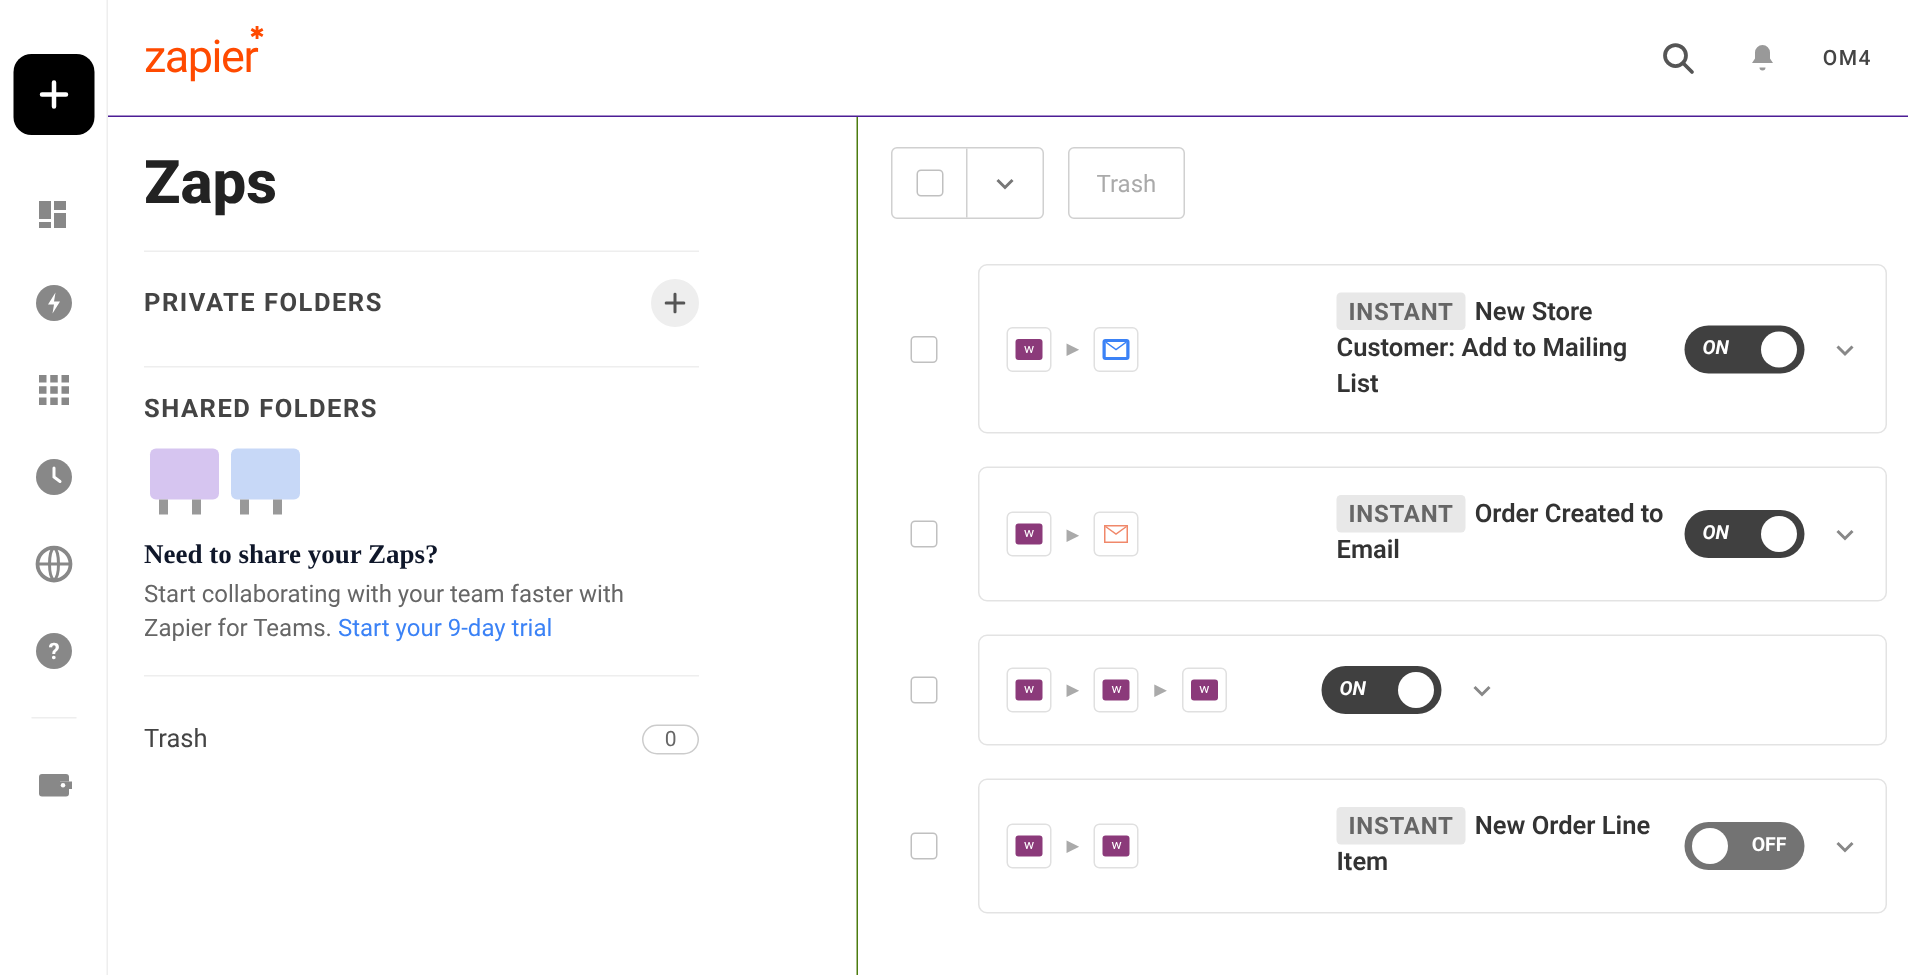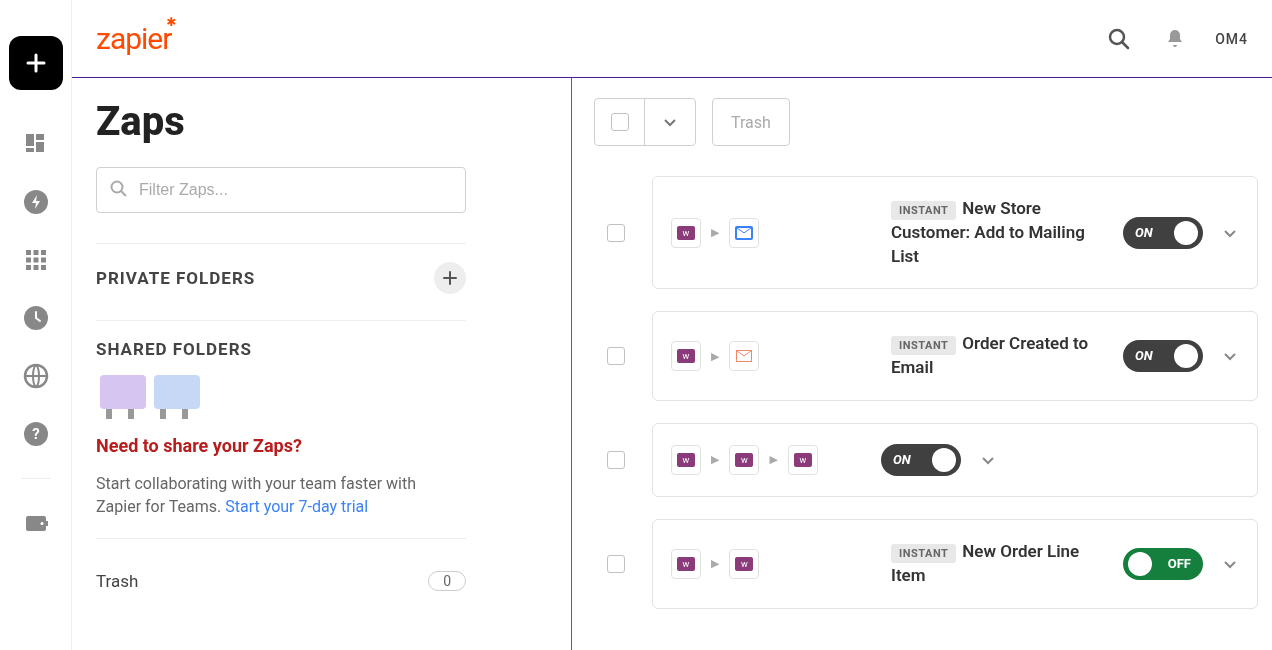--- a/index.html
+++ b/index.html
@@ -35,21 +35,21 @@
 .filter-input::placeholder { color: #aaa; }
 .filter-icon { position: absolute; left: 14px; top: 13px; color: #aaa; }
 .sec-divider { border-top: 1px solid #eee; width: 370px; margin: 0 0 18px 0; }
 .sec-head { display: flex; align-items: center; width: 370px; justify-content: space-between; margin-bottom: 26px; }
 .sec-title { font-size: 17px; font-weight: 700; letter-spacing: 1px; color: #444; }
 .add-folder { width: 32px; height: 32px; border-radius: 50%; background: #eee; display: flex; align-items: center; justify-content: center; color: #555; cursor: pointer; font-size: 18px; }
 .shared-illust { width: 150px; height: 48px; margin: 0 0 12px 4px; display: flex; gap: 8px; }
 .shared-illust .fld { width: 46px; height: 34px; border-radius: 4px; background: #d6c5f0; position: relative; }
 .shared-illust .fld.b { background: #c7d8f7; }
 .shared-illust .fld::after { content:""; position:absolute; bottom:-10px; left:6px; width:6px; height:10px; background:#999; box-shadow: 22px 0 0 #999; }
-.shared-head { font-size: 18px; font-weight: 700; color: #b91c1c; margin-bottom: 16px; }
+.shared-head { font-size: 18px; font-weight: 700; color: #0f172a; margin-bottom: 4px; font-family: Liberation Serif, serif; }
 .shared-text { font-size: 16px; color: #666; line-height: 1.45; width: 360px; margin-bottom: 20px; }
 .shared-link { color: #3b82f6; cursor: pointer; }
 .trash-row { display: flex; align-items: center; width: 370px; justify-content: space-between; padding-top: 14px; }
 .trash-label { font-size: 17px; color: #444; }
 .trash-badge { border: 1px solid #ccc; border-radius: 14px; padding: 1px 14px; font-size: 14px; color: #666; }
 
 
 .list { flex: 1; padding: 20px 14px 20px 22px; overflow-y: auto; }
 .toolbar { display: flex; align-items: center; gap: 16px; margin-bottom: 30px; }
 .tb-group { display: flex; border: 1px solid #d0d0d0; border-radius: 4px; height: 48px; }
@@ -59,26 +59,26 @@
 .tb-btn.disabled { color:#aaa; cursor:default; }
 .chk { width: 18px; height: 18px; border: 1.5px solid #c0c0c0; border-radius: 3px; background:#fff; cursor:pointer; }
 
 .zap { border: 1px solid #e3e3e3; border-radius: 6px; padding: 20px 18px; display: flex; align-items: center; margin-bottom: 22px; margin-left: 58px; position: relative; }
 .zap-check-outer { position: absolute; left: -46px; }
 .flow { display: flex; align-items: center; gap: 10px; min-width: 210px; }
 .app-icon { width: 30px; height: 30px; border: 1px solid #e0e0e0; border-radius: 4px; display:flex; align-items:center; justify-content:center; }
 .app-icon .sq { width: 18px; height: 14px; border-radius: 2px; display:flex; align-items:center; justify-content:center; font-size:9px; color:#fff; }
 .arrow { color:#aaa; font-size:11px; }
 .zap-desc { flex: 1; padding: 0 10px; }
-.badge { background: #e8e8e8; color: #666; font-size: 11px; font-weight: 700; padding: 3px 8px; border-radius: 3px; letter-spacing: 0.5px; margin-right: 6px; }
+.badge { background: #e8e8e8; color: #666; font-size: 16px; font-weight: 700; padding: 3px 8px; border-radius: 3px; letter-spacing: 0.5px; margin-right: 6px; }
 .zap-title { font-size: 17px; font-weight: 600; color: #333; line-height: 1.4; }
 .title-line { display: inline; }
 .toggle { width: 80px; height: 32px; border-radius: 20px; position: relative; cursor: pointer; margin-right: 18px; }
 .toggle.on { background: #404040; font-style: italic; }
-.toggle.off { background: #15803d; }
+.toggle.off { background: #737373; }
 .toggle .knob { width: 24px; height: 24px; border-radius: 50%; background: #fff; position: absolute; top: 4px; }
 .toggle.on .knob { right: 5px; }
 .toggle.off .knob { left: 5px; }
 .toggle .lbl { color: #fff; font-size: 13px; font-weight: 700; position: absolute; top: 8px; }
 .toggle.on .lbl { left: 12px; }
 .toggle.off .lbl { right: 12px; }
 .expand { color:#888; cursor:pointer; }
 
 svg { display:block; }
 </style>
@@ -166,29 +166,20 @@
             <path d="M9 17a2 2 0 0 0 4 0" fill="#999"></path>
           </svg>
       </div>
       <div class="avatar">OM4</div>
     </div>
 
     <div class="content">
 
       <div class="sidebar">
         <h1 class="page-title">Zaps</h1>
-        <div class="filter-wrap">
-          <span class="filter-icon">
-            <svg width="18" height="18" viewBox="0 0 18 18">
-                <circle cx="7" cy="7" r="5.5" stroke="#aaa" stroke-width="2" fill="none"></circle>
-                <path d="M11 11l5 5" stroke="#aaa" stroke-width="2"></path>
-              </svg>
-          </span>
-          <input class="filter-input" placeholder="Filter Zaps..." style="">
-        </div>
 
         <div class="sec-divider"></div>
         <div class="sec-head">
           <div class="sec-title">PRIVATE FOLDERS</div>
           <div class="add-folder">
             <svg width="14" height="14" viewBox="0 0 14 14">
                 <path d="M7 1v12M1 7h12" stroke="#555" stroke-width="2" stroke-linecap="round"></path>
               </svg>
           </div>
         </div>
@@ -196,21 +187,21 @@
         <div class="sec-divider"></div>
         <div class="sec-head" style="margin-bottom:16px;">
           <div class="sec-title">SHARED FOLDERS</div>
         </div>
         <div class="shared-illust">
           <div class="fld"></div>
             <div class="fld b"></div>
         </div>
         <div class="shared-head">Need to share your Zaps?</div>
         <div class="shared-text">
-          <span>Start collaborating with your team faster with Zapier for Teams. </span><span class="shared-link">Start your 7-day trial</span>
+          <span>Start collaborating with your team faster with Zapier for Teams. </span><span class="shared-link">Start your 9-day trial</span>
         </div>
 
         <div class="sec-divider"></div>
         <div class="trash-row">
           <span class="trash-label">Trash</span>
           <span class="trash-badge">0</span>
         </div>
       </div>
 
       <div class="list">

